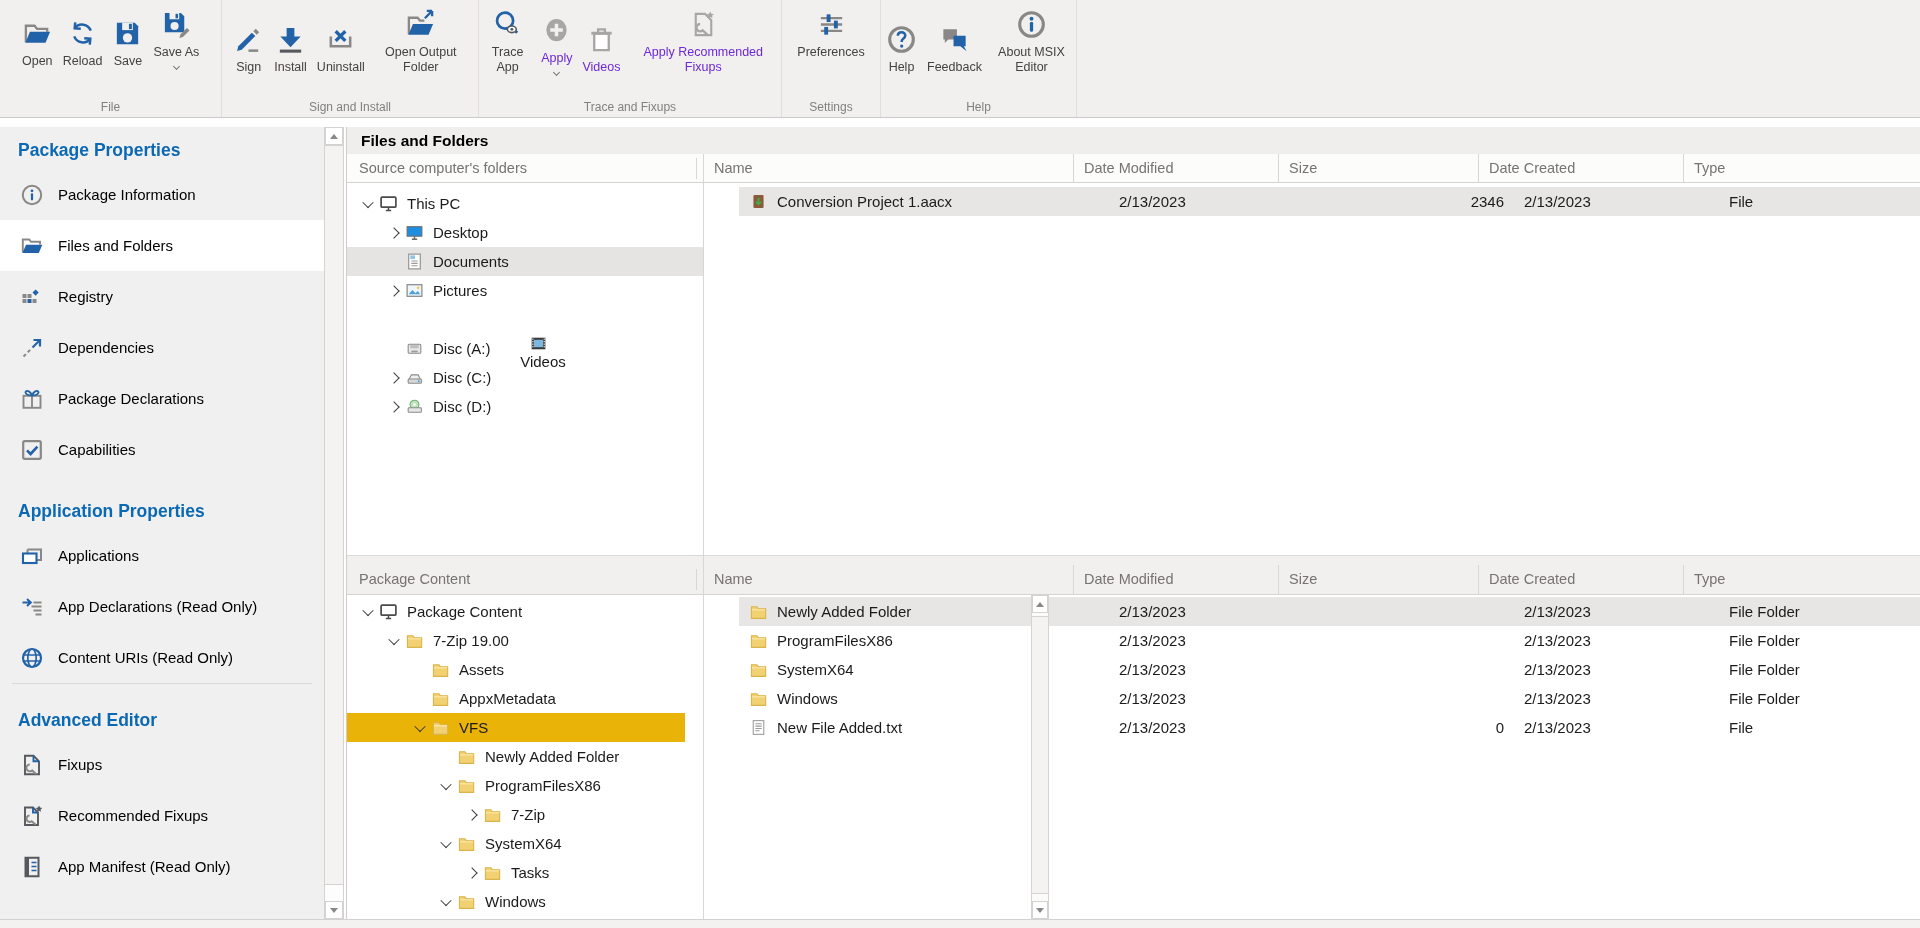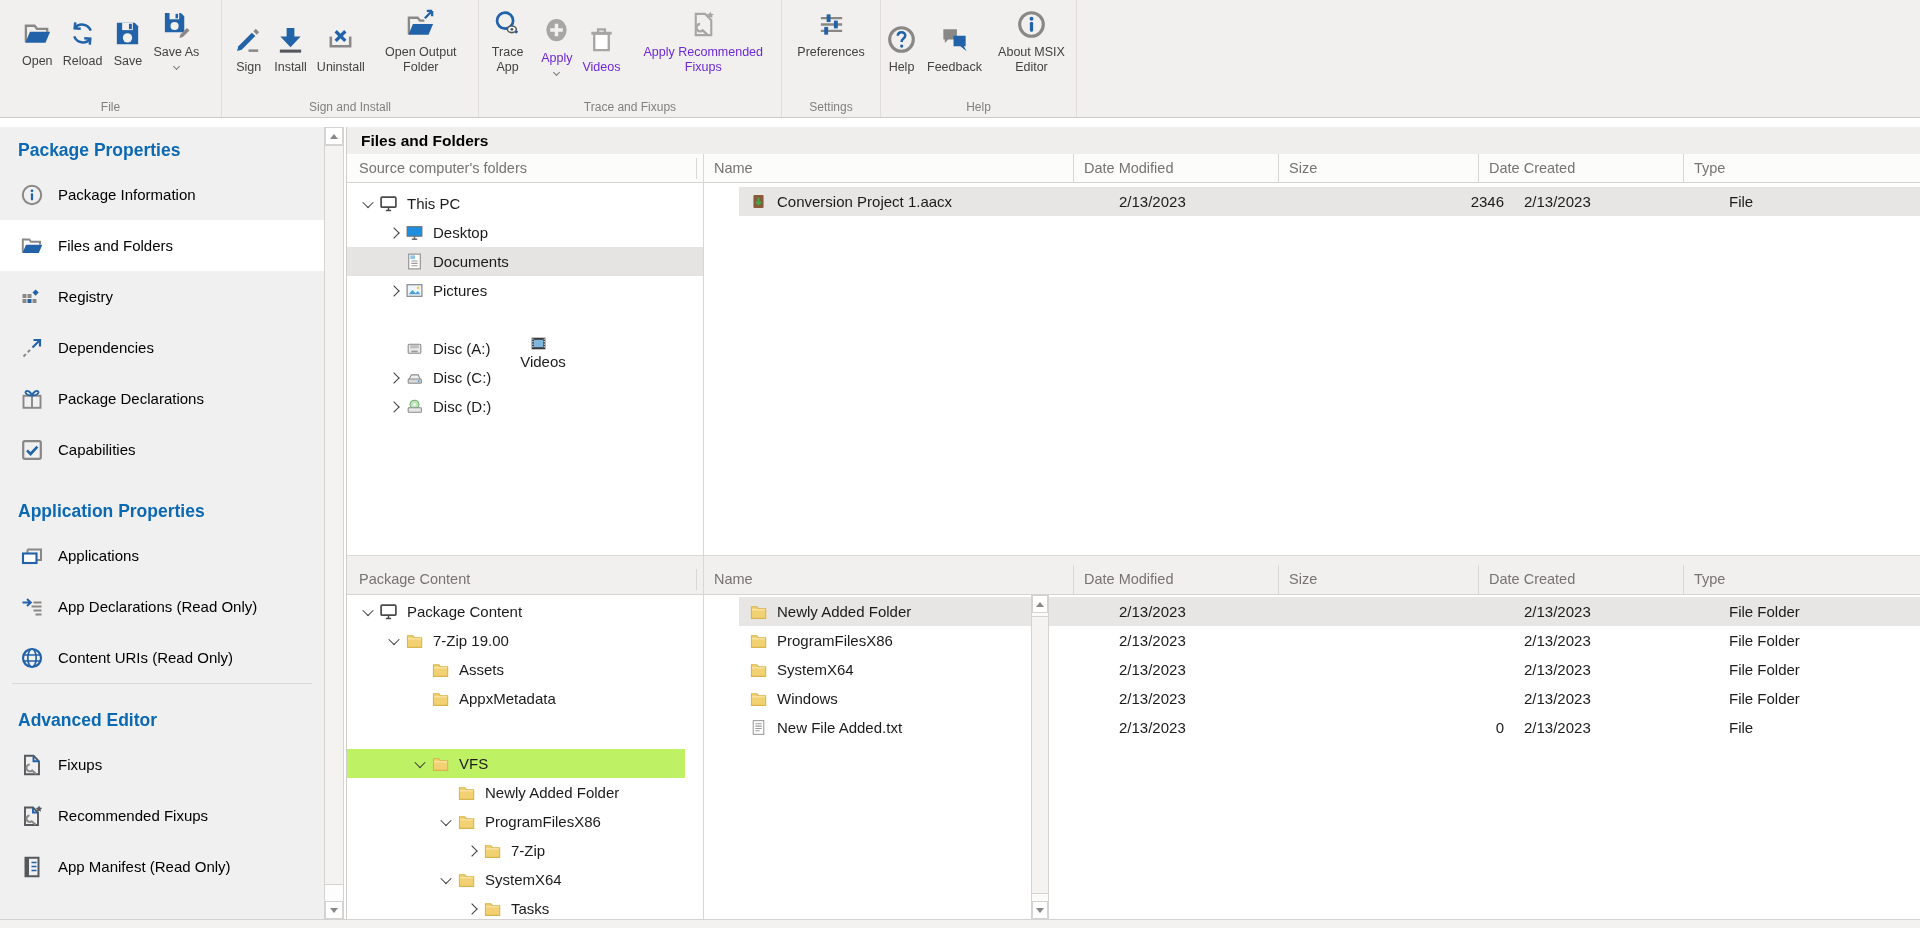--- a/index.html
+++ b/index.html
@@ -55,21 +55,21 @@
   .c-created { width:205px; }
   .c-type { width:238px; }
 
   .vsplit { position:absolute; left:356px; top:27px; bottom:0; width:1px; background:#d9d7d5; }
 
   .tree { position:absolute; overflow:hidden; }
   .tree-top { left:0; top:56px; width:356px; height:372px; padding-top:6px; }
   .tree-bottom { left:0; top:468px; width:338px; height:324px; padding-top:2px; }
   .trow { height:29px; display:flex; align-items:center; cursor:default; }
   .trow.sel-gray { background:#e6e4e2; }
-  .trow.sel-blue { background:#bef264;margin-top:36px; }
+  .trow.sel-blue { background:#eab308; }
   .chev-box { width:22px; height:29px; flex:none; display:flex; align-items:center; justify-content:center; }
   .tchev { width:8px; height:8px; border-right:1.6px solid #3f3d3b; border-bottom:1.6px solid #3f3d3b; }
   .tchev.open { transform:rotate(45deg) translate(-1px,-1px); }
   .tchev.closed { transform:rotate(-45deg); }
   .ticon { width:19px; height:19px; margin-right:9px; flex:none; }
   .ticon svg { width:19px; height:19px; display:block; }
   .tlabel { white-space:nowrap; }
 
   .list { position:absolute; overflow:hidden;padding-left:36px; }
   .list-top { left:356px; top:56px; width:1218px; height:372px; padding-top:4px; }

